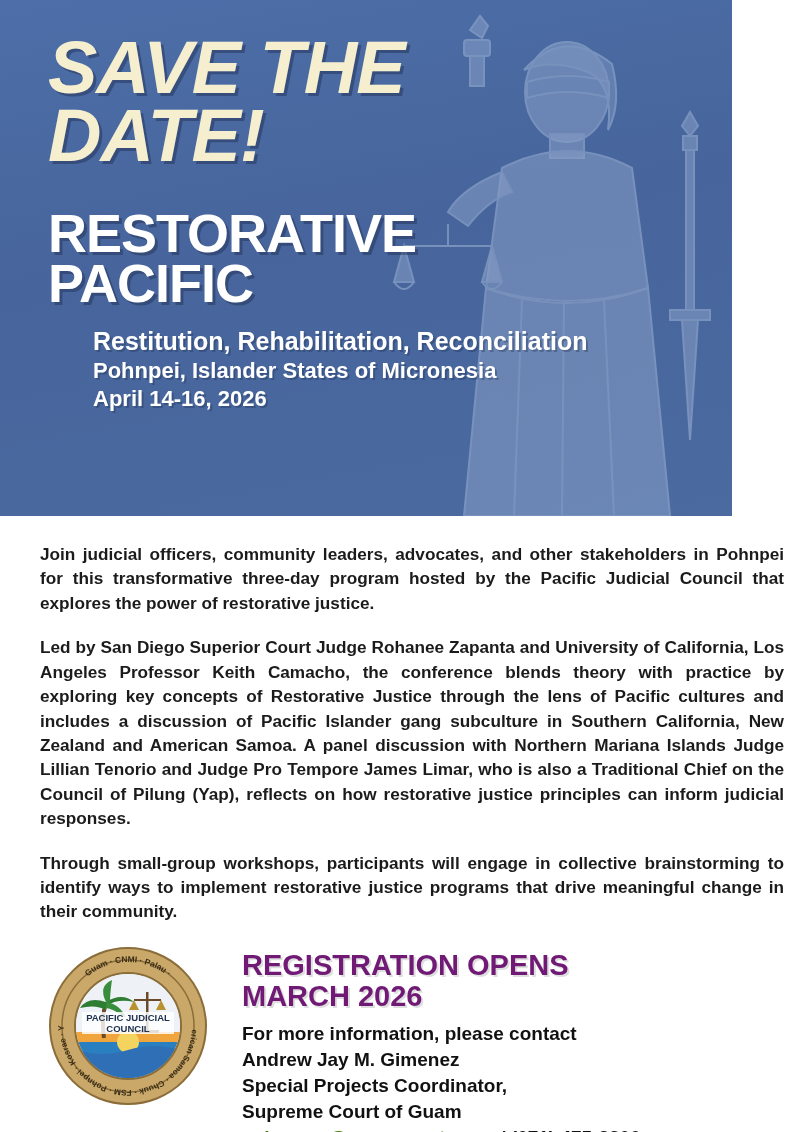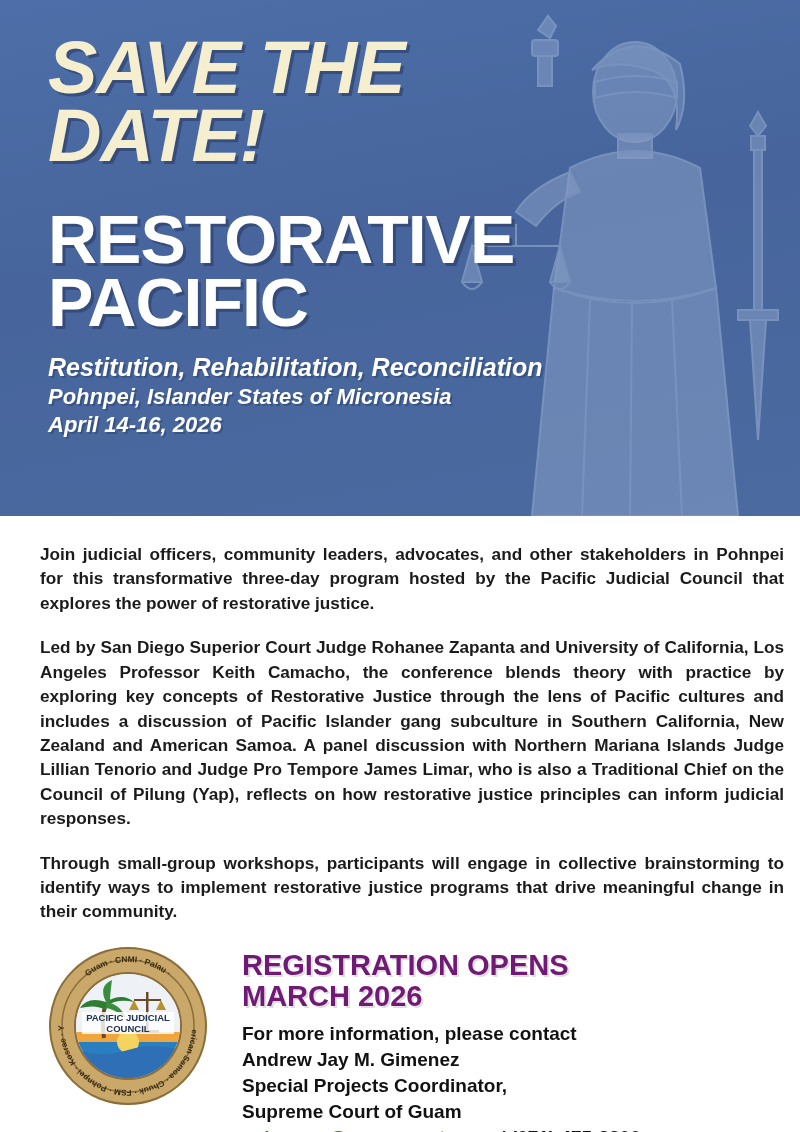--- a/index.html
+++ b/index.html
@@ -11,21 +11,21 @@
   #poster {
     position:relative;
     width:800px; height:1132px;
     overflow:hidden;
     background:#ffffff;
   }
 
   
   .hero {
     position:relative;
-    width:800px; height:516px;
+    width:732px; height:516px;
     background:linear-gradient(170deg,#4d6ea8 0%,#47659c 45%,#4a6aa0 100%);
     overflow:hidden;
   }
   .hero-figure {
     position:absolute;
     right:0px; top:0px;
     width:380px; height:516px;
     opacity:0.55;
   }
   .hero-inner {
@@ -38,36 +38,36 @@
     line-height:0.92;
     font-weight:bold;
     font-style:italic;
     color:#f5efd0;
     letter-spacing:-1px;
     text-shadow:3px 3px 0 rgba(30,45,80,0.45);
     max-width:460px;
   }
   .rj-title {
     margin-top:38px;
-    font-size:68px;
+    font-size:54px;
     line-height:0.93;
     font-weight:bold;
     color:#ffffff;
     letter-spacing:-1px;
     text-shadow:3px 3px 0 rgba(30,45,80,0.45);
     max-width:600px;
   }
   .hero-sub {
     margin-top:16px;
     font-size:25px;
     font-weight:bold;
-    font-style:italic;
     color:#ffffff;
     line-height:1.28;
     text-shadow:2px 2px 0 rgba(30,45,80,0.35);
+    margin-left:45px;
   }
   .hero-sub .line2, .hero-sub .line3 { font-size:22px; }
 
   
   .body-wrap {
     padding:26px 16px 0 40px;
   }
   .para {
     font-size:17.2px;
     line-height:1.42;

